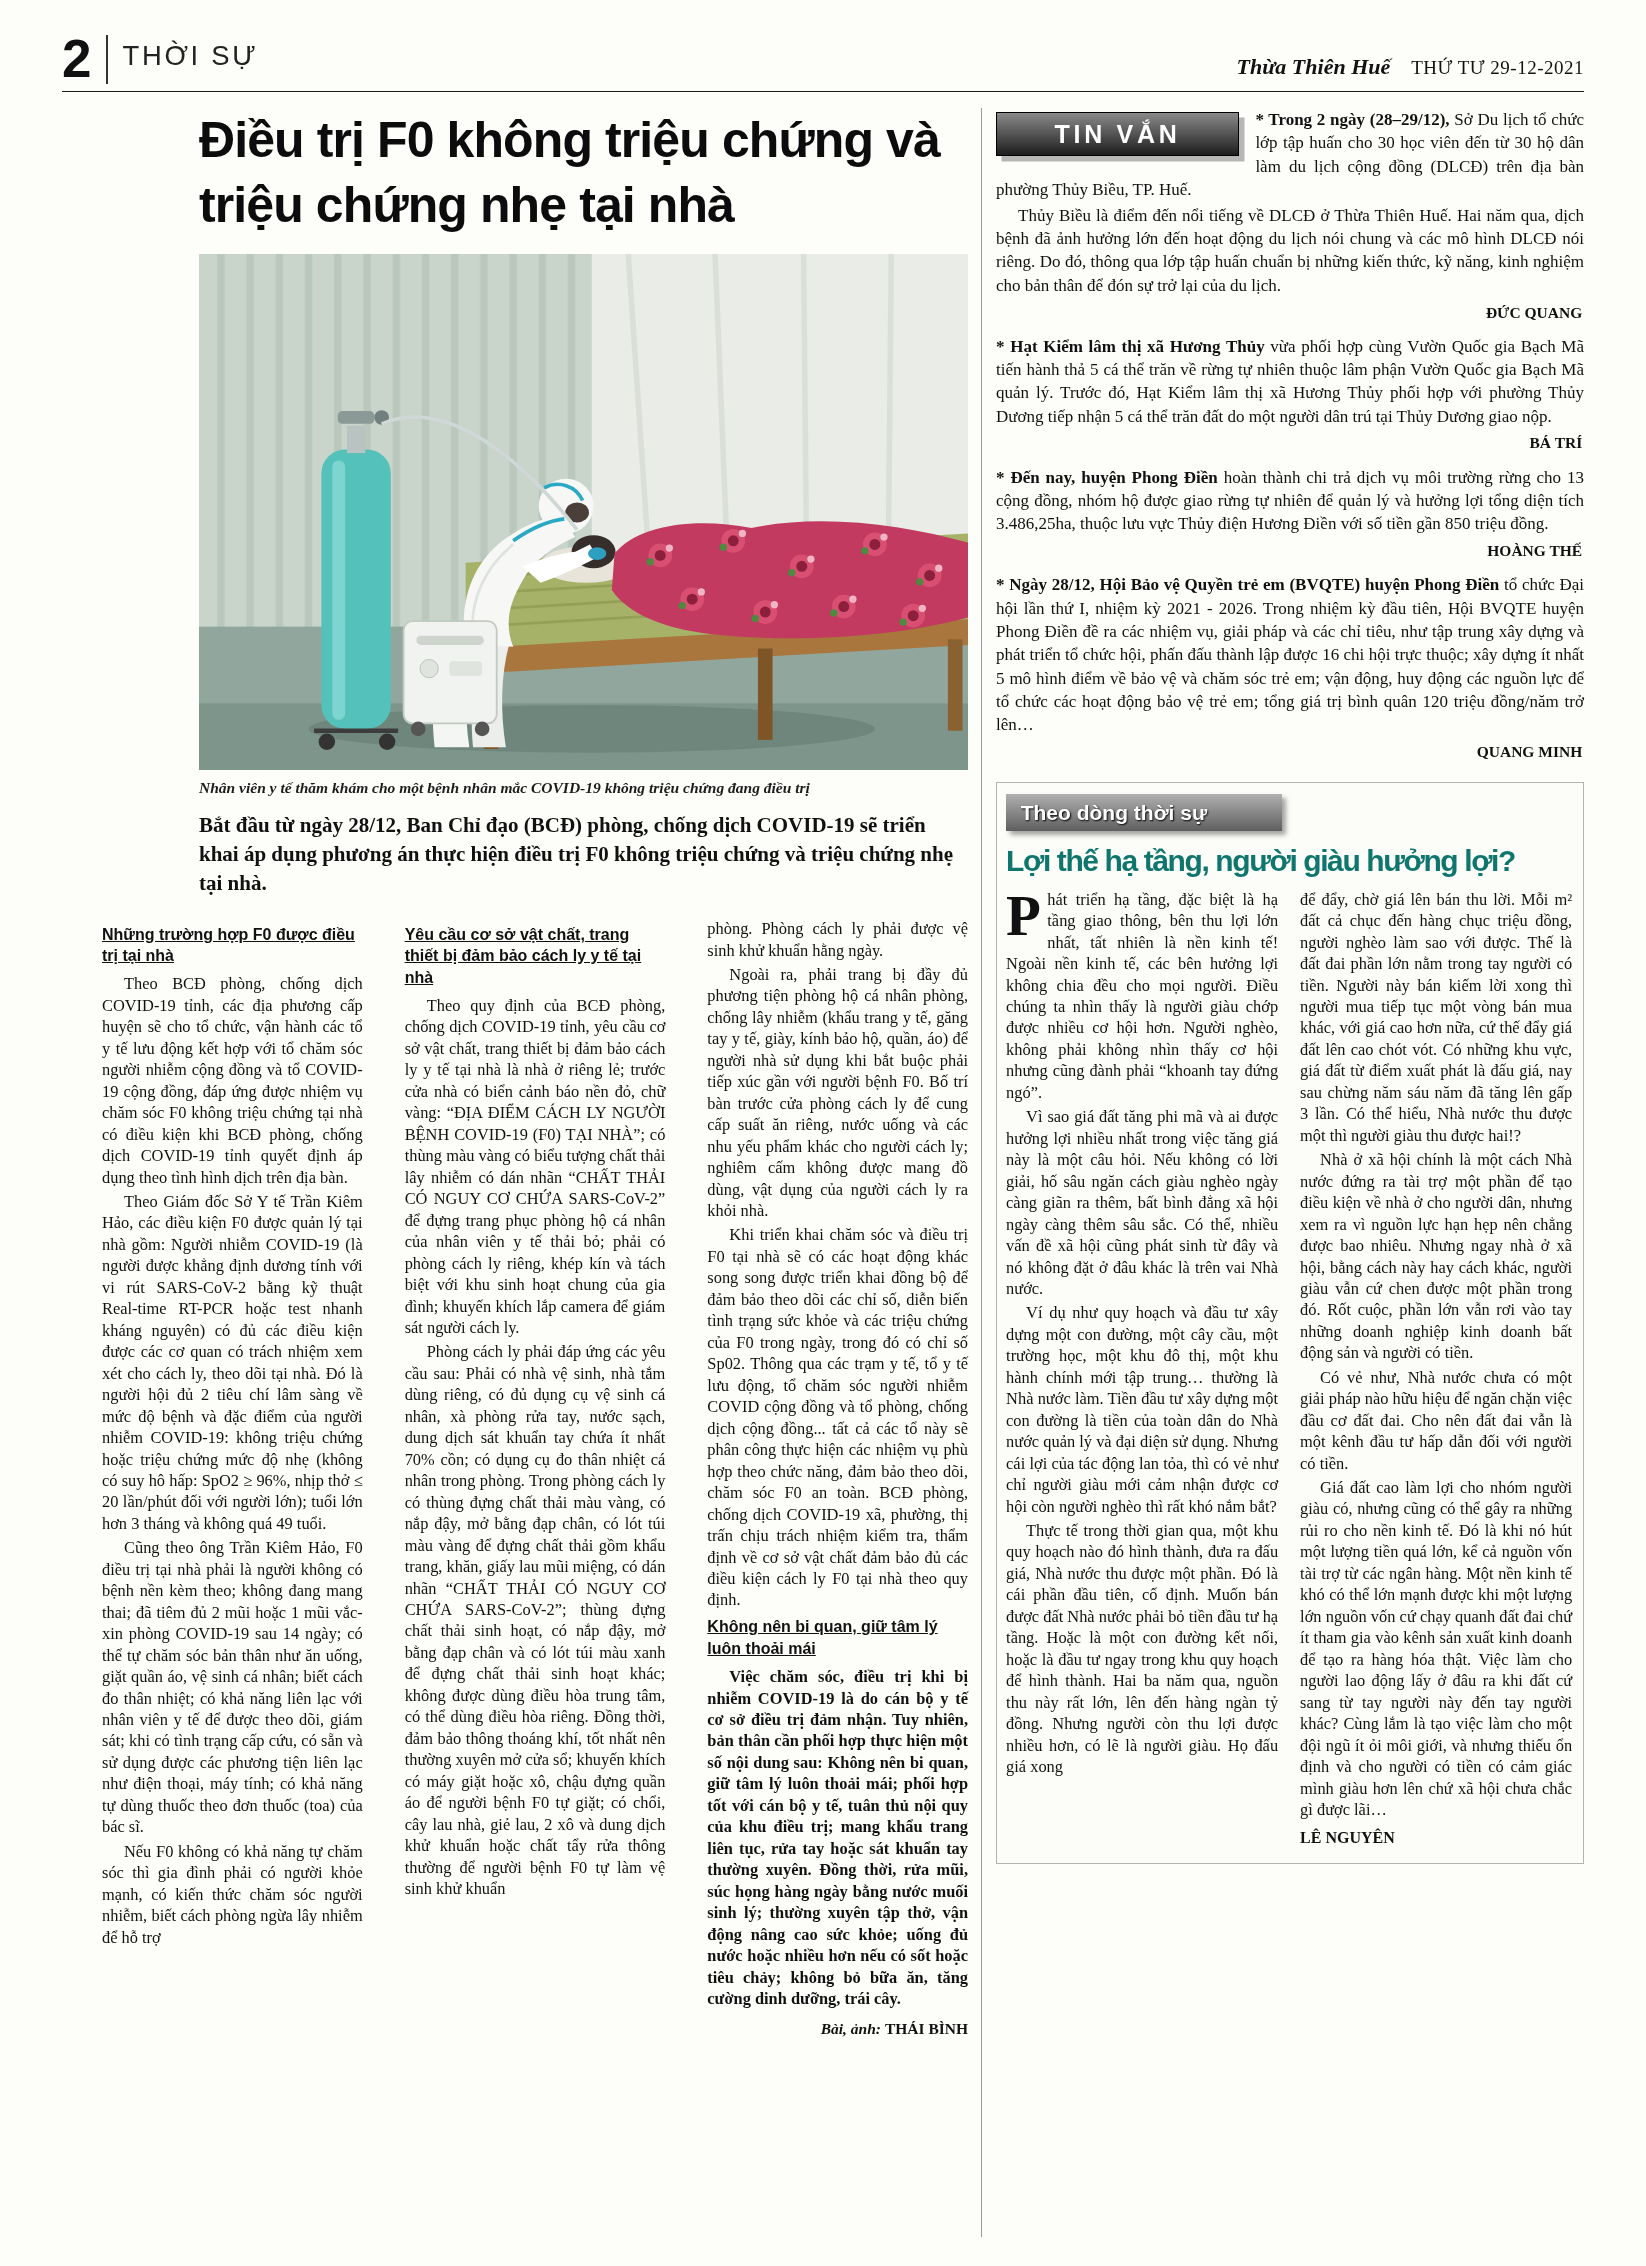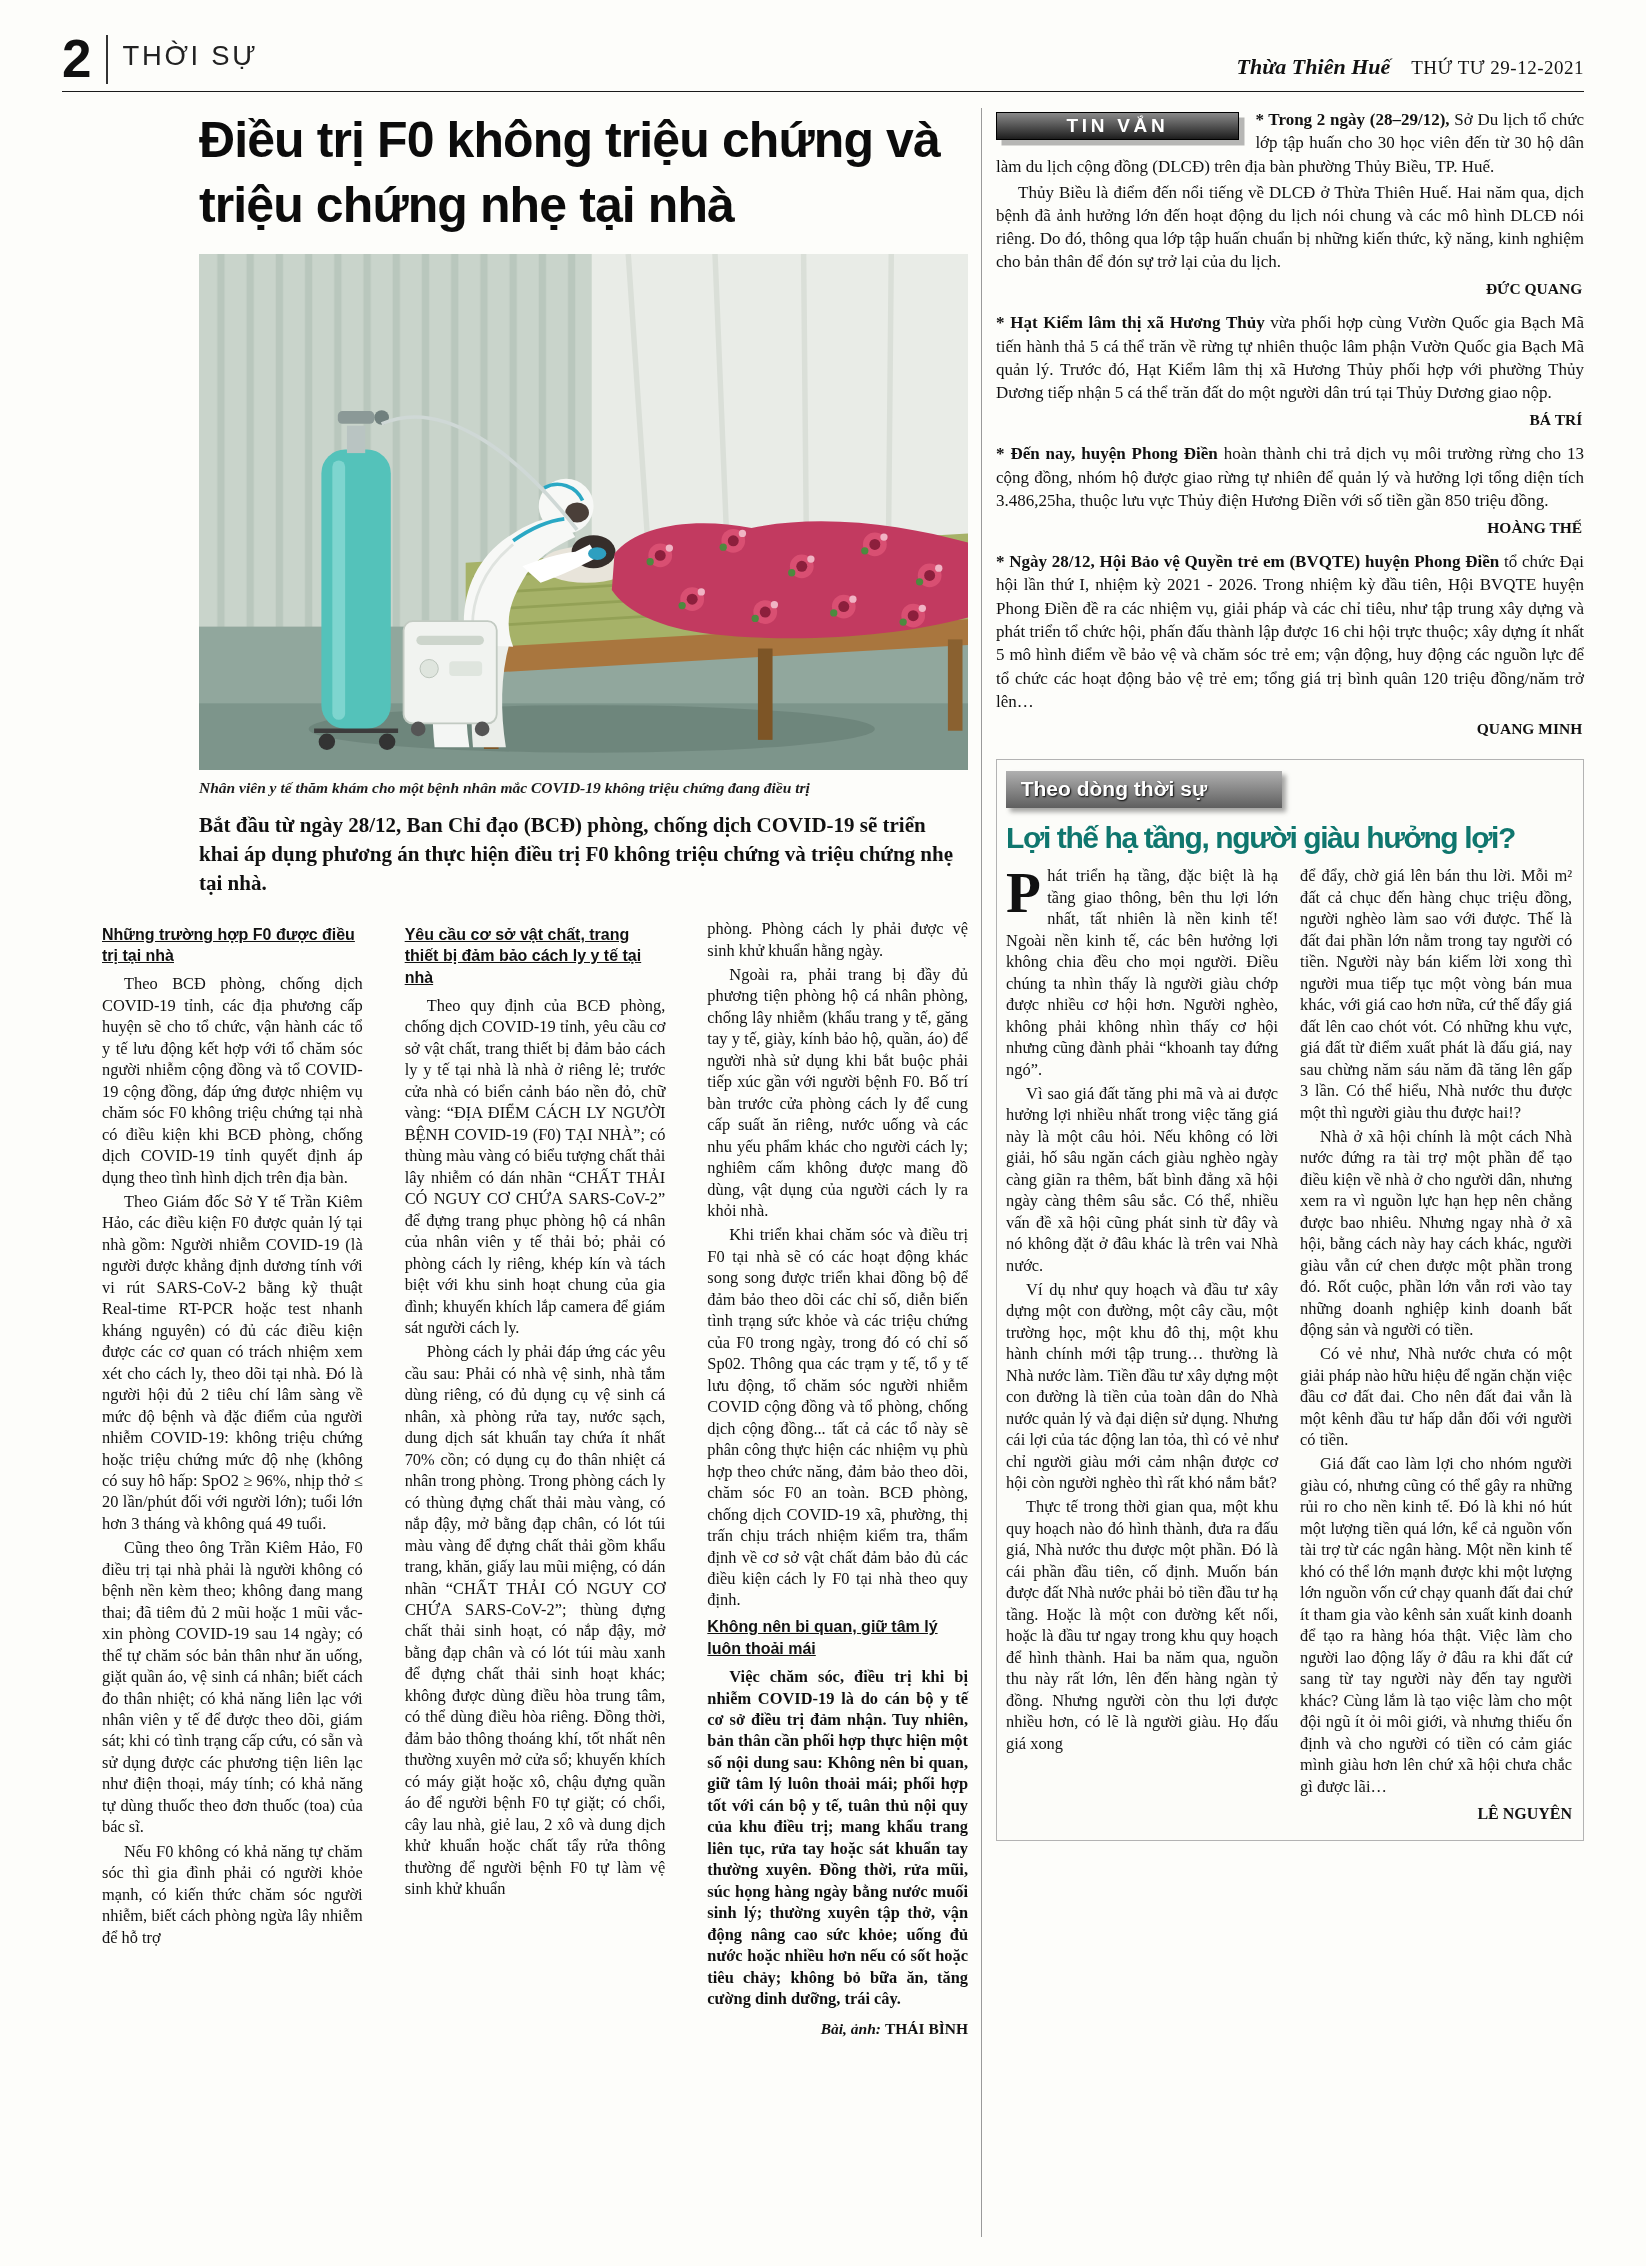--- a/index.html
+++ b/index.html
@@ -42,25 +42,25 @@
   }
   .col .bold-para { font-weight:bold; }
   .article-byline { text-align:right; margin-top:9.1px; font-size:15.5px; }
   .article-byline .lbl { font-style:italic; font-weight:bold; }
   .article-byline .nm { font-weight:bold; }
 
   
   .v-divider { position:absolute; left:981px; top:108px; width:0.9px; height:2129px; background:#9a9a9a; }
   .rail { position:absolute; left:996px; top:108px; width:588px; }
   .tinvan-box {
-    float:left; width:243px; height:28px; margin:3.7px 16.4px 9.1px 0;
+    float:left; width:243px; height:44px; margin:3.7px 16.4px 9.1px 0;
     background:linear-gradient(180deg,#8a8a8a,#1d1d1d);
     border:0.9px solid #000; box-shadow:5.5px 5.5px 0 rgba(0,0,0,0.28);
     color:#fff; font-family:"Liberation Sans",sans-serif; font-weight:bold;
-    font-size:19px; letter-spacing:3.7px;
+    font-size:25px; letter-spacing:3.7px;
     display:flex; align-items:center; justify-content:center;
   }
   .briefs { font-size:17px; line-height:1.37; text-align:justify; }
   .briefs p { margin-bottom:2.7px; }
   .briefs p.indent { text-indent:22px; }
   .brief-byline { text-align:right; font-weight:bold; font-size:15.5px; margin:4.6px 1.8px 12px 0; clear:none; }
 
   
   .thoisu {
     margin-top:20px; border:0.9px solid #b3b3b3; background:#fcfcf9;
@@ -77,21 +77,21 @@
   .thoisu-headline {
     font-family:"Liberation Sans",sans-serif; font-weight:bold;
     font-size:30px; letter-spacing:-1.4px; line-height:1.12;
     margin:12.8px 0 11px; color:#0f766e;
   }
   .thoisu-cols { display:flex; gap:22px; }
   .tcol { width:272px; font-size:16.4px; line-height:1.31; text-align:justify; }
   .tcol p { text-indent:20px; margin-bottom:2.7px; }
   .tcol p.has-dropcap { text-indent:0; }
   .dropcap { float:left; font-weight:bold; font-size:57px; line-height:0.82; padding:4.6px 6.4px 0 0; }
-  .thoisu-byline { text-align:right; font-weight:bold; font-size:16px; margin-top:7.3px; }
+  .thoisu-byline { text-align:left; font-weight:bold; font-size:16px; margin-top:7.3px; }
 </style>
 </head>
 <body>
 
 <div class="page">
 
   <div class="header">
     <div class="pagenum-group">
       <span class="page-number">2</span>
       <span class="pagenum-rule"></span>

